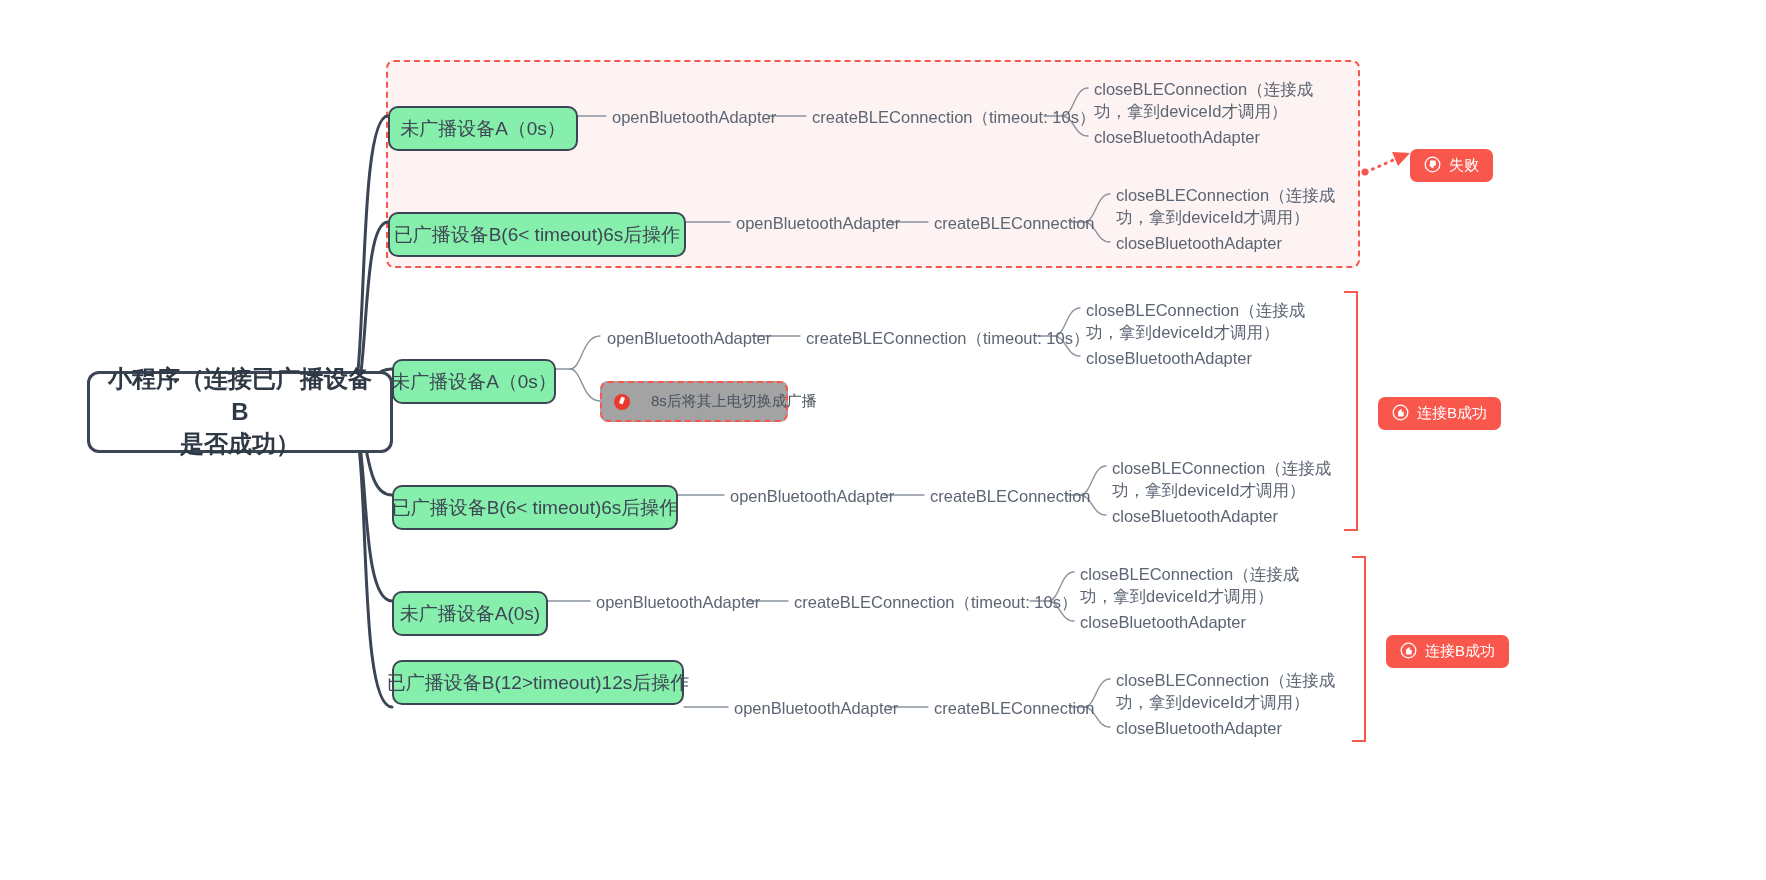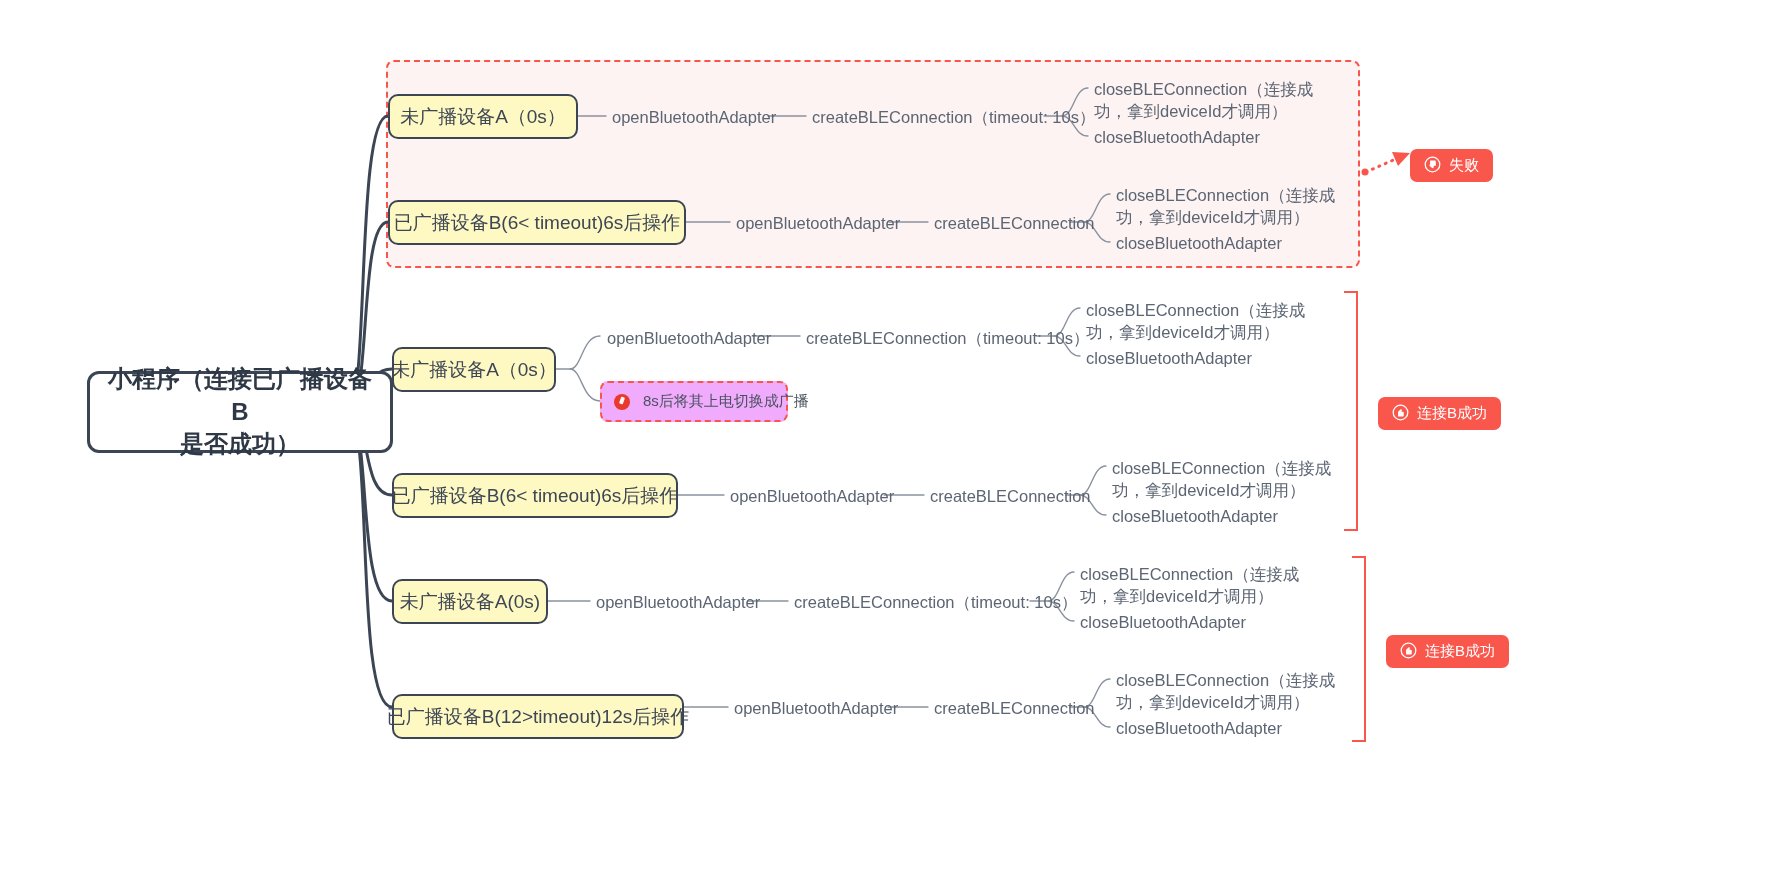--- a/index.html
+++ b/index.html
@@ -37,47 +37,48 @@
     text-align:center;
     padding:6px 10px;
   }
 
   
   .node{
     position:absolute;
     box-sizing:border-box;
     border:2.5px solid #3b4554;
     border-radius:10px;
-    background:#fef9c3;
+    background:#86efac;
     color:#3d4654;
     font-size:19px;
     display:flex;align-items:center;justify-content:center;
     text-align:center;
     padding:4px 12px;
     white-space:nowrap;
+    margin-top:12px;
   }
 
   
   .wire-label{
     position:absolute;
     color:#5c6573;
     font-size:16.5px;
     white-space:nowrap;
     line-height:1.35;
   }
   .wire-label.wrap{white-space:normal;width:250px;}
 
   
   .callout{
     position:absolute;
     box-sizing:border-box;
     border:2px dashed #f8564c;
     border-radius:8px;
-    background:#f0abfc;
-    display:flex;align-items:center;gap:13px;
+    background:#a3a3a3;
+    display:flex;align-items:center;gap:21px;
     padding:6px 12px;
     color:#4a525f;
     font-size:15px;
     white-space:nowrap;
   }
   .callout .dot-ico{
     width:16px;height:16px;border-radius:50%;
     background:#e8392c;flex:0 0 auto;position:relative;
   }
   .callout .dot-ico:after{
@@ -238,21 +239,21 @@
   <div class="bracket" style="left:1352px;top:556px;width:14px;height:186px;"></div>
 
   <div class="node" style="left:392px;top:579px;width:156px;height:45px;">
     <span>未广播设备A(0s)</span>
   </div>
   <div class="wire-label" style="left:596px;top:591px;">openBluetoothAdapter</div>
   <div class="wire-label" style="left:794px;top:591px;">createBLEConnection（timeout: 10s）</div>
   <div class="wire-label wrap" style="left:1080px;top:563px;width:250px;">closeBLEConnection（连接成功，拿到deviceId才调用）</div>
   <div class="wire-label" style="left:1080px;top:611px;">closeBluetoothAdapter</div>
 
-  <div class="node" style="left:392px;top:694px;width:292px;height:45px;">
+  <div class="node" style="left:392px;top:648px;width:292px;height:45px;">
     <span>已广播设备B(12&gt;timeout)12s后操作</span>
   </div>
   <div class="wire-label" style="left:734px;top:697px;">openBluetoothAdapter</div>
   <div class="wire-label" style="left:934px;top:697px;">createBLEConnection</div>
   <div class="wire-label wrap" style="left:1116px;top:669px;width:252px;">closeBLEConnection（连接成功，拿到deviceId才调用）</div>
   <div class="wire-label" style="left:1116px;top:717px;">closeBluetoothAdapter</div>
 
   <div class="badge" style="left:1386px;top:635px;">
     <span class="thumb">
       <svg viewBox="0 0 20 20">

